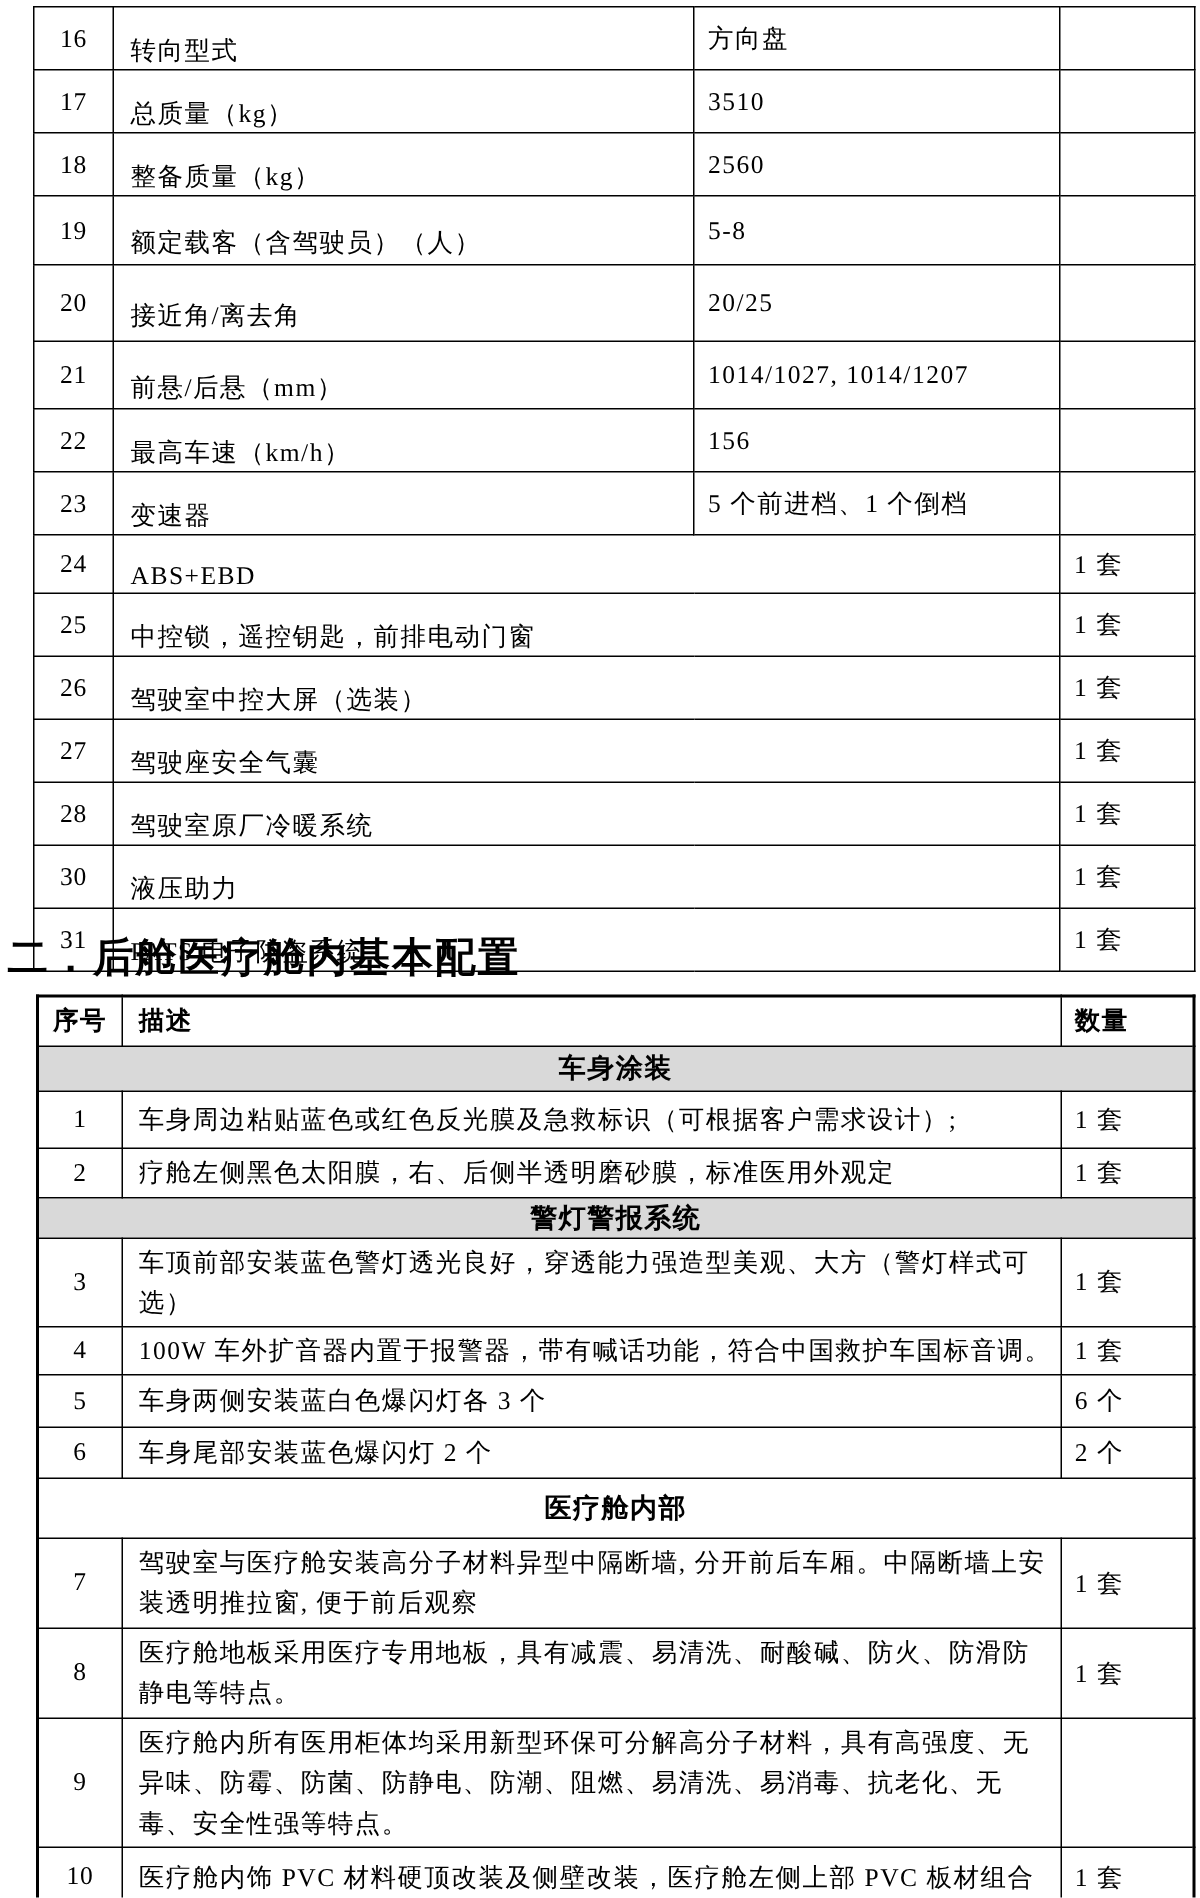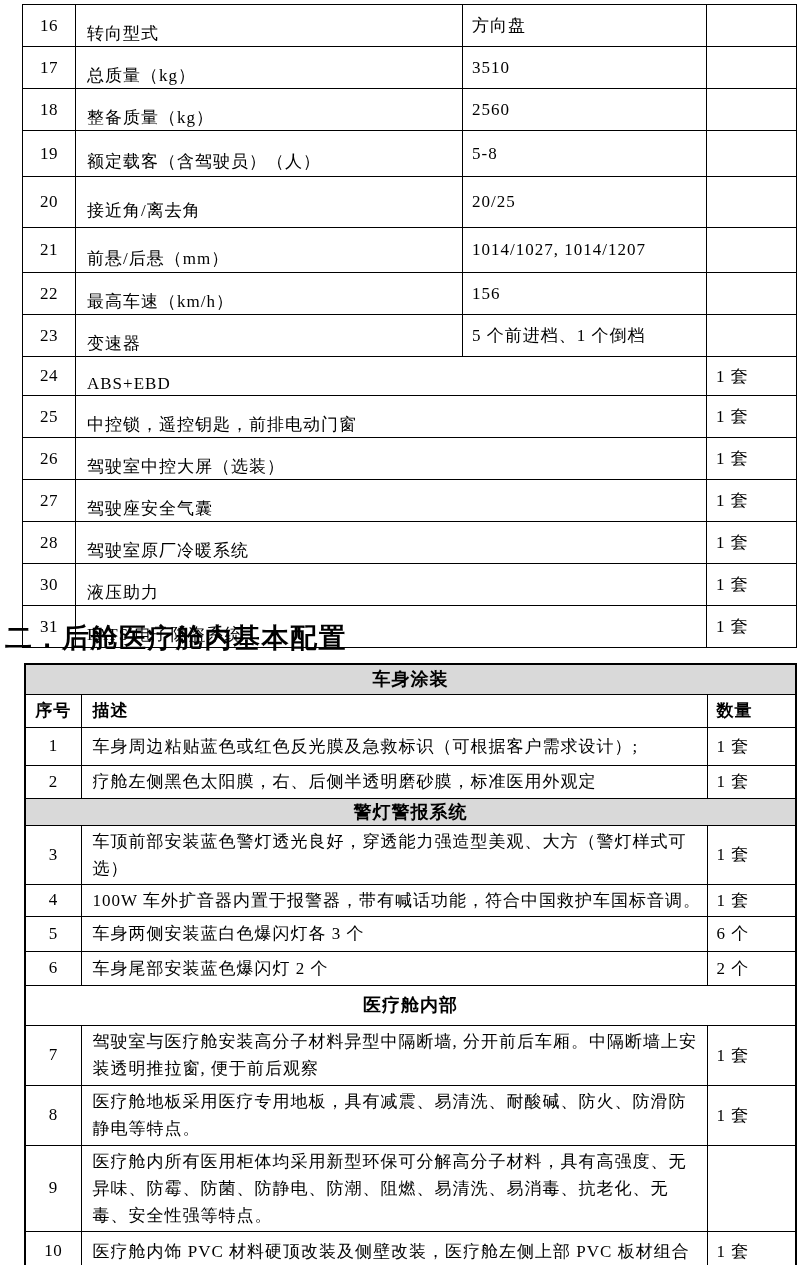--- a/index.html
+++ b/index.html
@@ -132,27 +132,27 @@
 
   <h2 class="heading">二．后舱医疗舱内基本配置</h2>
 
   <table id="t2">
     <colgroup>
         <col style="width:56px">
         <col style="width:626px">
         <col style="width:89px">
       </colgroup>
     <tbody>
-        <tr style="height:30px">
-      <td class="band grey" colspan="3">车身涂装</td>
-    </tr>
-    <tr style="height:33px">
+        <tr style="height:33px">
       <td class="num hdr">序号</td>
       <td class="lbl hdr">描述</td>
       <td class="qty hdr">数量</td>
+    </tr>
+    <tr style="height:30px">
+      <td class="band grey" colspan="3">车身涂装</td>
     </tr>
     <tr style="height:38px">
       <td class="num">1</td>
       <td class="lbl">车身周边粘贴蓝色或红色反光膜及急救标识（可根据客户需求设计）;</td>
       <td class="qty">1 套</td>
     </tr>
     <tr style="height:33px">
       <td class="num">2</td>
       <td class="lbl">疗舱左侧黑色太阳膜，右、后侧半透明磨砂膜，标准医用外观定</td>
       <td class="qty">1 套</td>

